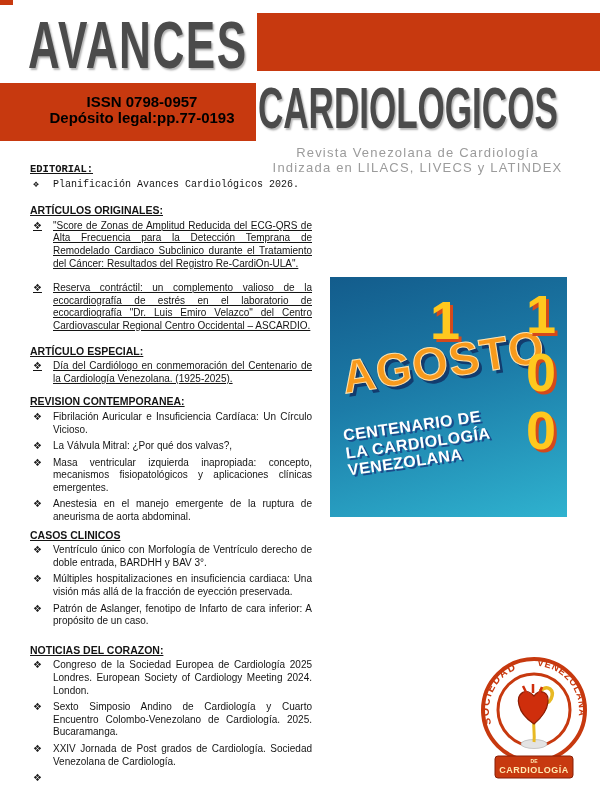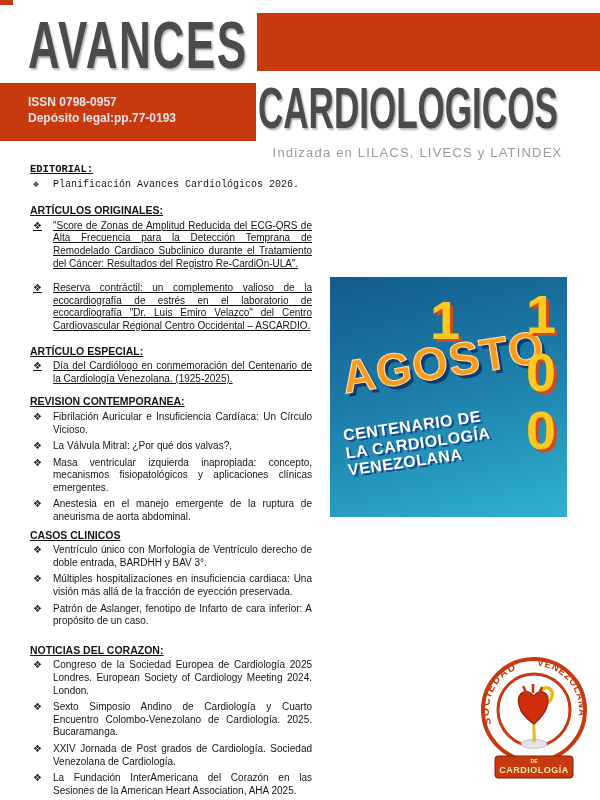--- a/index.html
+++ b/index.html
@@ -7,21 +7,21 @@
         font-family:"Liberation Sans", sans-serif;margin:0 auto;}
 
   
   .corner-mark{position:absolute;left:0;top:0;width:13px;height:5px;background:#c7390f;}
   .red-block-top{position:absolute;left:257px;top:13px;width:343px;height:58px;background:#c7390f;}
   .title-avances{position:absolute;left:28px;top:6px;white-space:nowrap;
     font-weight:bold;font-size:58px;color:#4b4b4b;letter-spacing:2px;
     transform:scale(0.76,1.15);transform-origin:left top;text-shadow:2px 2px 2px #b5b5b5;}
   .issn-bar{position:absolute;left:0;top:83px;width:256px;height:58px;background:#c7390f;
     box-sizing:border-box;padding:11px 0 0 28px;}
-  .issn-bar div{color:#e5e5e5;font-weight:bold;font-size:12px;line-height:16px;}
+  .issn-bar div{color:#000000;font-weight:bold;font-size:15px;line-height:16px;text-align:center;}
   .title-cardiologicos{position:absolute;left:258px;top:76px;white-space:nowrap;
     font-weight:bold;font-size:48px;color:#4b4b4b;
     transform:scale(0.73,1.18);transform-origin:left top;text-shadow:2px 2px 2px #b5b5b5;}
   .subtitle{position:absolute;left:235px;top:145px;width:365px;text-align:center;
     color:#9b9b9b;font-size:13px;line-height:15px;letter-spacing:1.2px;white-space:nowrap;}
 
   
   .toc{position:absolute;left:8px;top:161px;width:316px;color:#141414;
     font-size:10px;line-height:12.6px;}
   .section{margin:0;}
@@ -69,20 +69,21 @@
 
   <div class="corner-mark"></div>
   <div class="red-block-top"></div>
   <div class="title-avances">AVANCES</div>
   <div class="issn-bar">
     <div>ISSN 0798-0957</div>
     <div>Depósito legal:pp.77-0193</div>
   </div>
   <div class="title-cardiologicos">CARDIOLOGICOS</div>
   <div class="subtitle">
+    <div>Revista Venezolana de Cardiología</div>
     <div>Indizada en LILACS, LIVECS y LATINDEX</div>
   </div>
 
   <div class="toc" id="toc">
     <div class="section sec-0">
       <div class="heading">EDITORIAL:</div>
       <div class="items">
     <div class="item">
       <span class="bullet">❖</span>
       <span class="text">Planificación Avances Cardiológicos 2026.</span>
@@ -173,21 +174,20 @@
       <span class="text">Sexto Simposio Andino de Cardiología y Cuarto Encuentro Colombo-Venezolano de Cardiología. 2025. Bucaramanga.</span>
     </div>
 
     <div class="item">
       <span class="bullet">❖</span>
       <span class="text">XXIV Jornada de Post grados  de Cardiología. Sociedad Venezolana de Cardiología.</span>
     </div>
 
     <div class="item">
       <span class="bullet">❖</span>
-      <span class="text">La Fundación InterAmericana del Corazón en las Sesiones de la American Heart Association, AHA 2025.</span>
     </div>
   </div>
     </div>
   </div>
 
   <div class="poster">
     <div class="digit digit-mid">1</div>
     <div class="digits-col">
       <span class="digit">1</span>
       <span class="digit">0</span>

